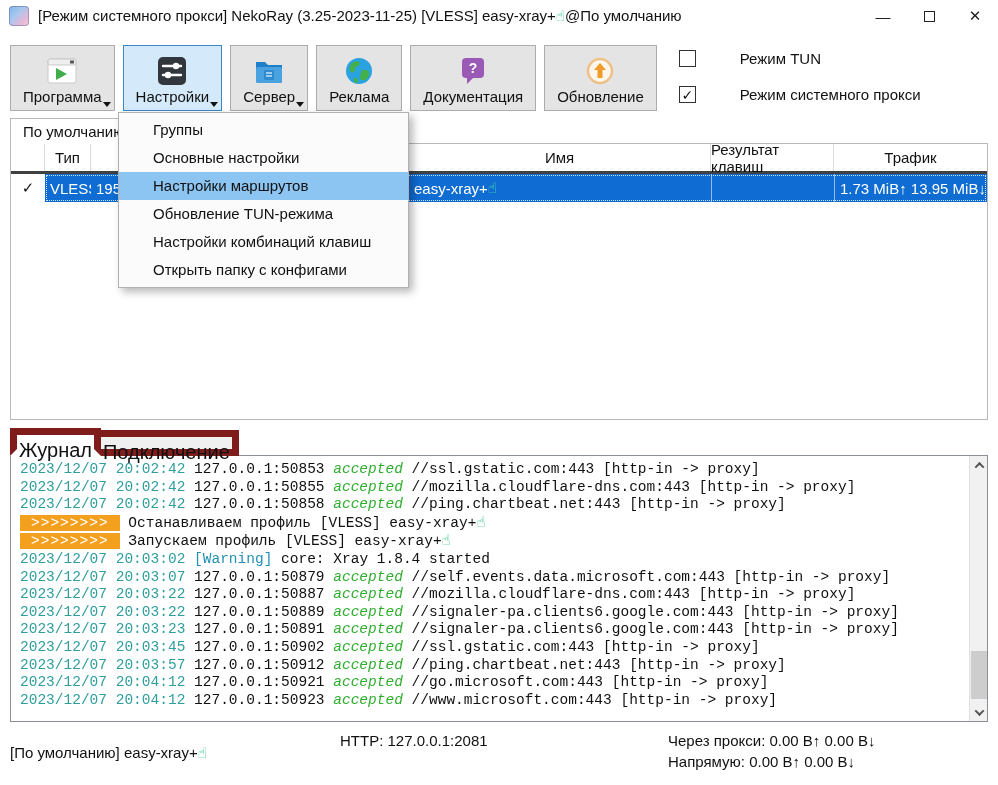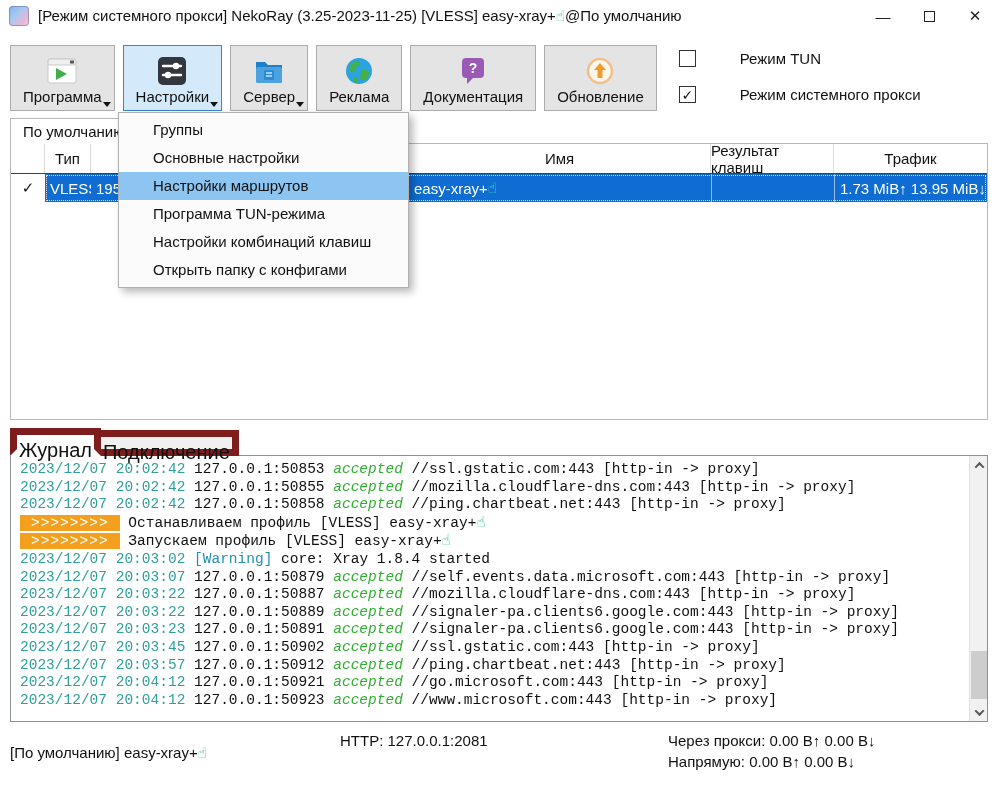--- a/index.html
+++ b/index.html
@@ -40,21 +40,21 @@
   .cb .cbbox::before { content:""; }
   .cb.checked .cbbox::before { content:"✓"; }
   .cb-label { font-size:15px; }
 
   
   .group-tab { position:absolute; top:118px; left:10px; height:26px; z-index:1;
     background:#fff; border:1px solid #b9b9b9; border-bottom:none;
     padding:4px 12px 0; font-size:15px; }
   .server-panel { position:absolute; top:143px; left:10px; right:10px; height:277px;
     background:#fff; border:1px solid #b9b9b9; }
-  .hrow { display:flex; height:30px; border-bottom:1px solid #404040; align-items:center; }
+  .hrow { display:flex; height:30px; border-bottom:3px solid #404040; align-items:center; }
   .hcell { height:100%; display:flex; align-items:center; justify-content:center;
     font-size:15px; border-right:1px solid #dcdcdc; }
   .srow { display:flex; height:28px; }
   .c-check { width:34px; } .c-type { width:46px; } .c-addr { width:318px; }
   .c-name { width:302px; } .c-test { width:123px; } .c-traffic { flex:1; }
   .cell-check { width:34px; display:flex; align-items:center; justify-content:center;
     font-size:15px; }
   .row-sel { flex:1; display:flex; background:#0e6cd2; color:#fff;
     outline:1px dotted #cfe0f5; outline-offset:-2px; }
   .scell { display:flex; align-items:center; font-size:15px; padding-left:5px;
@@ -231,21 +231,21 @@
       <div class="scell c-test sep"></div>
       <div class="scell c-traffic sep">1.73 MiB↑ 13.95 MiB↓</div>
     </div>
   </div>
 </div>
 
 <div class="menu">
     <div class="menu-item">Группы</div>
     <div class="menu-item">Основные настройки</div>
     <div class="menu-item hl">Настройки маршрутов</div>
-    <div class="menu-item">Программа TUN-режима</div>
+    <div class="menu-item">Обновление TUN-режима</div>
     <div class="menu-item">Настройки комбинаций клавиш</div>
     <div class="menu-item">Открыть папку с конфигами</div>
   </div>
 
 <div class="log-tabs">
   <div class="ltab active">Журнал</div>
   <div class="ltab inactive">Подключение</div>
 </div>
 
 <div class="log-panel">

